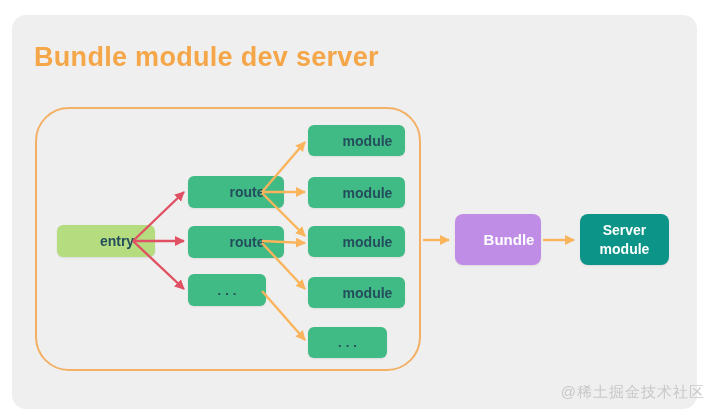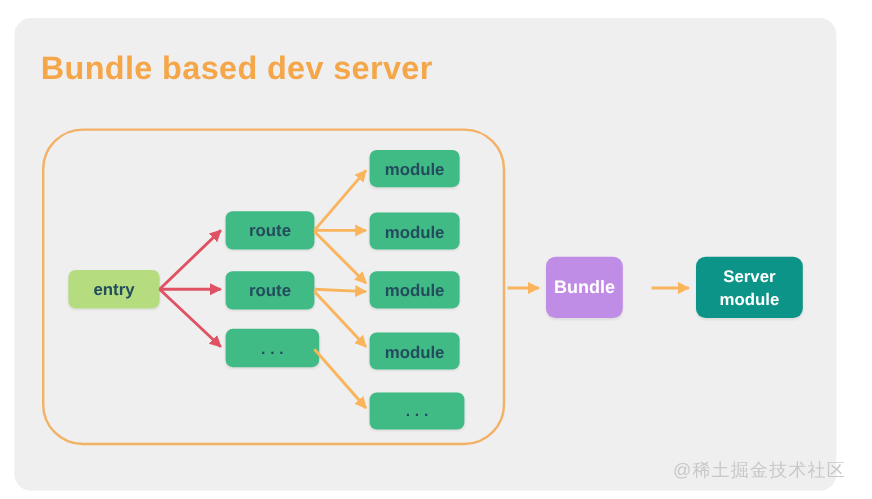--- a/index.html
+++ b/index.html
@@ -21,20 +21,21 @@
   .container-box {
     position:absolute; left:35px; top:107px; width:386px; height:264px;
     border:2px solid var(--container-border,#f5b266);
     border-radius:34px; box-sizing:border-box;
   }
   .node {
     position:absolute; display:flex; align-items:center; justify-content:center;
     border-radius:6px; font-size:14px; font-weight:600;
     background:var(--node-bg,#41bb85); color:var(--node-text,#234d5c);
     box-shadow:0 1px 2px rgba(0,0,0,.08);
+    padding-left:22px;
   }
   .node.entry { background:var(--entry-bg,#b5dd80); }
   .node.dots { letter-spacing:4px; font-weight:700; font-size:13px; padding-left:4px; }
   .node.bundle {
     background:var(--bundle-bg,#bf8ee6); color:var(--box-text-light,#fff);
     font-size:15px; font-weight:700; border-radius:8px;
   }
   .node.server {
     background:var(--server-bg,#0d9488); color:var(--box-text-light,#fff);
     font-size:14px; font-weight:700; border-radius:8px;
@@ -56,21 +57,21 @@
     position:absolute; right:22px; top:383px;
     font-size:15px; color:var(--watermark,#c8c8c8); letter-spacing:1px;
   }
 </style>
 </head>
 <body>
 
 <div id="page">
   <div class="card"></div>
 
-  <div class="title">Bundle based dev server</div>
+  <div class="title">Bundle module dev server</div>
 
   <div class="container-box"></div>
 
   <div class="node entry" id="n-entry">entry</div>
   <div class="node" id="n-route1">route</div>
   <div class="node" id="n-route2">route</div>
   <div class="node dots" id="n-route3">...</div>
   <div class="node" id="n-module1">module</div>
   <div class="node" id="n-module2">module</div>
   <div class="node" id="n-module3">module</div>

